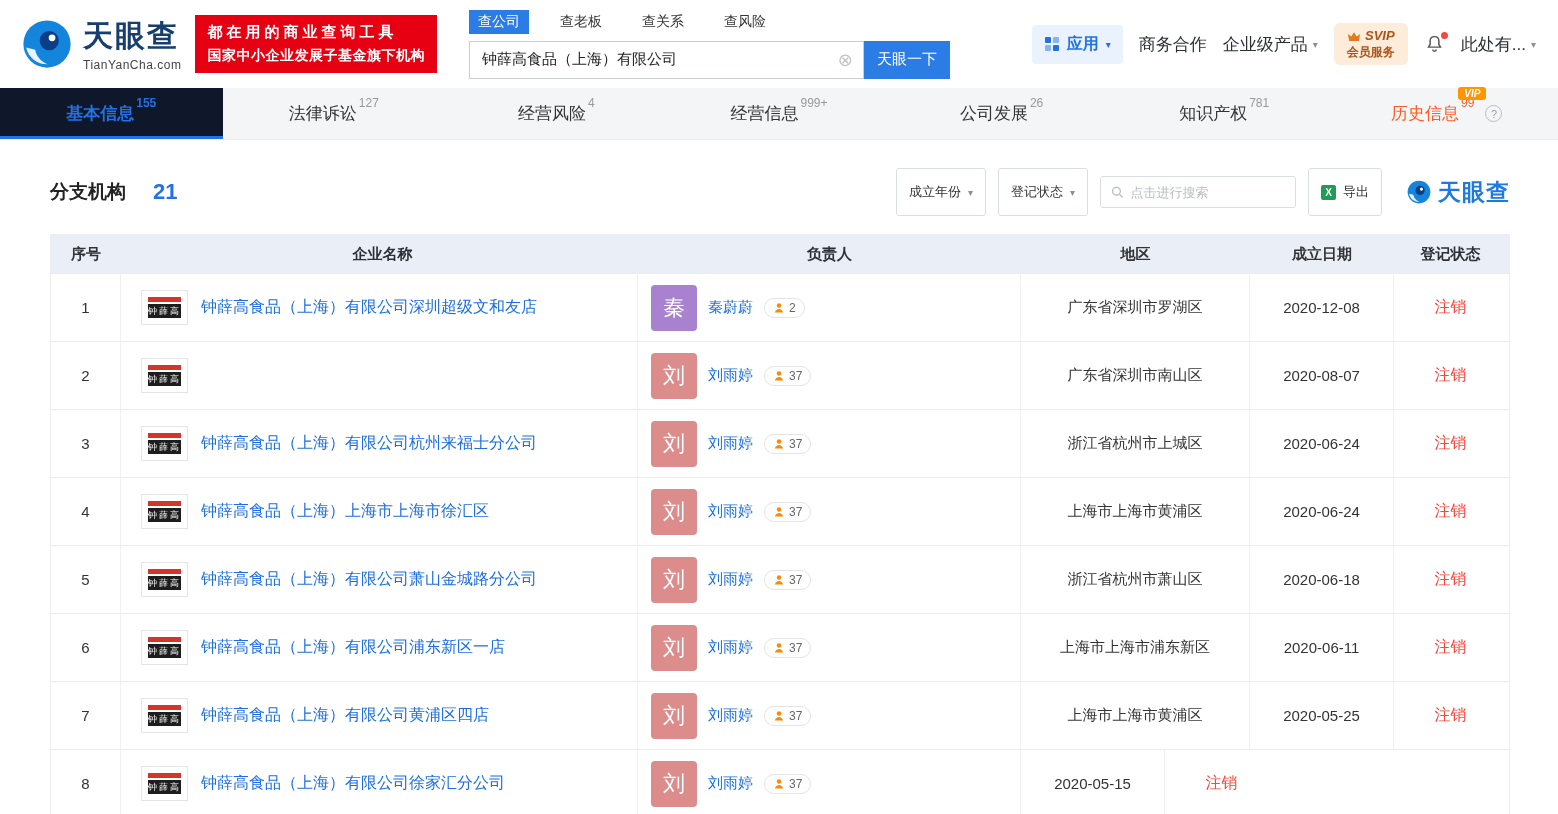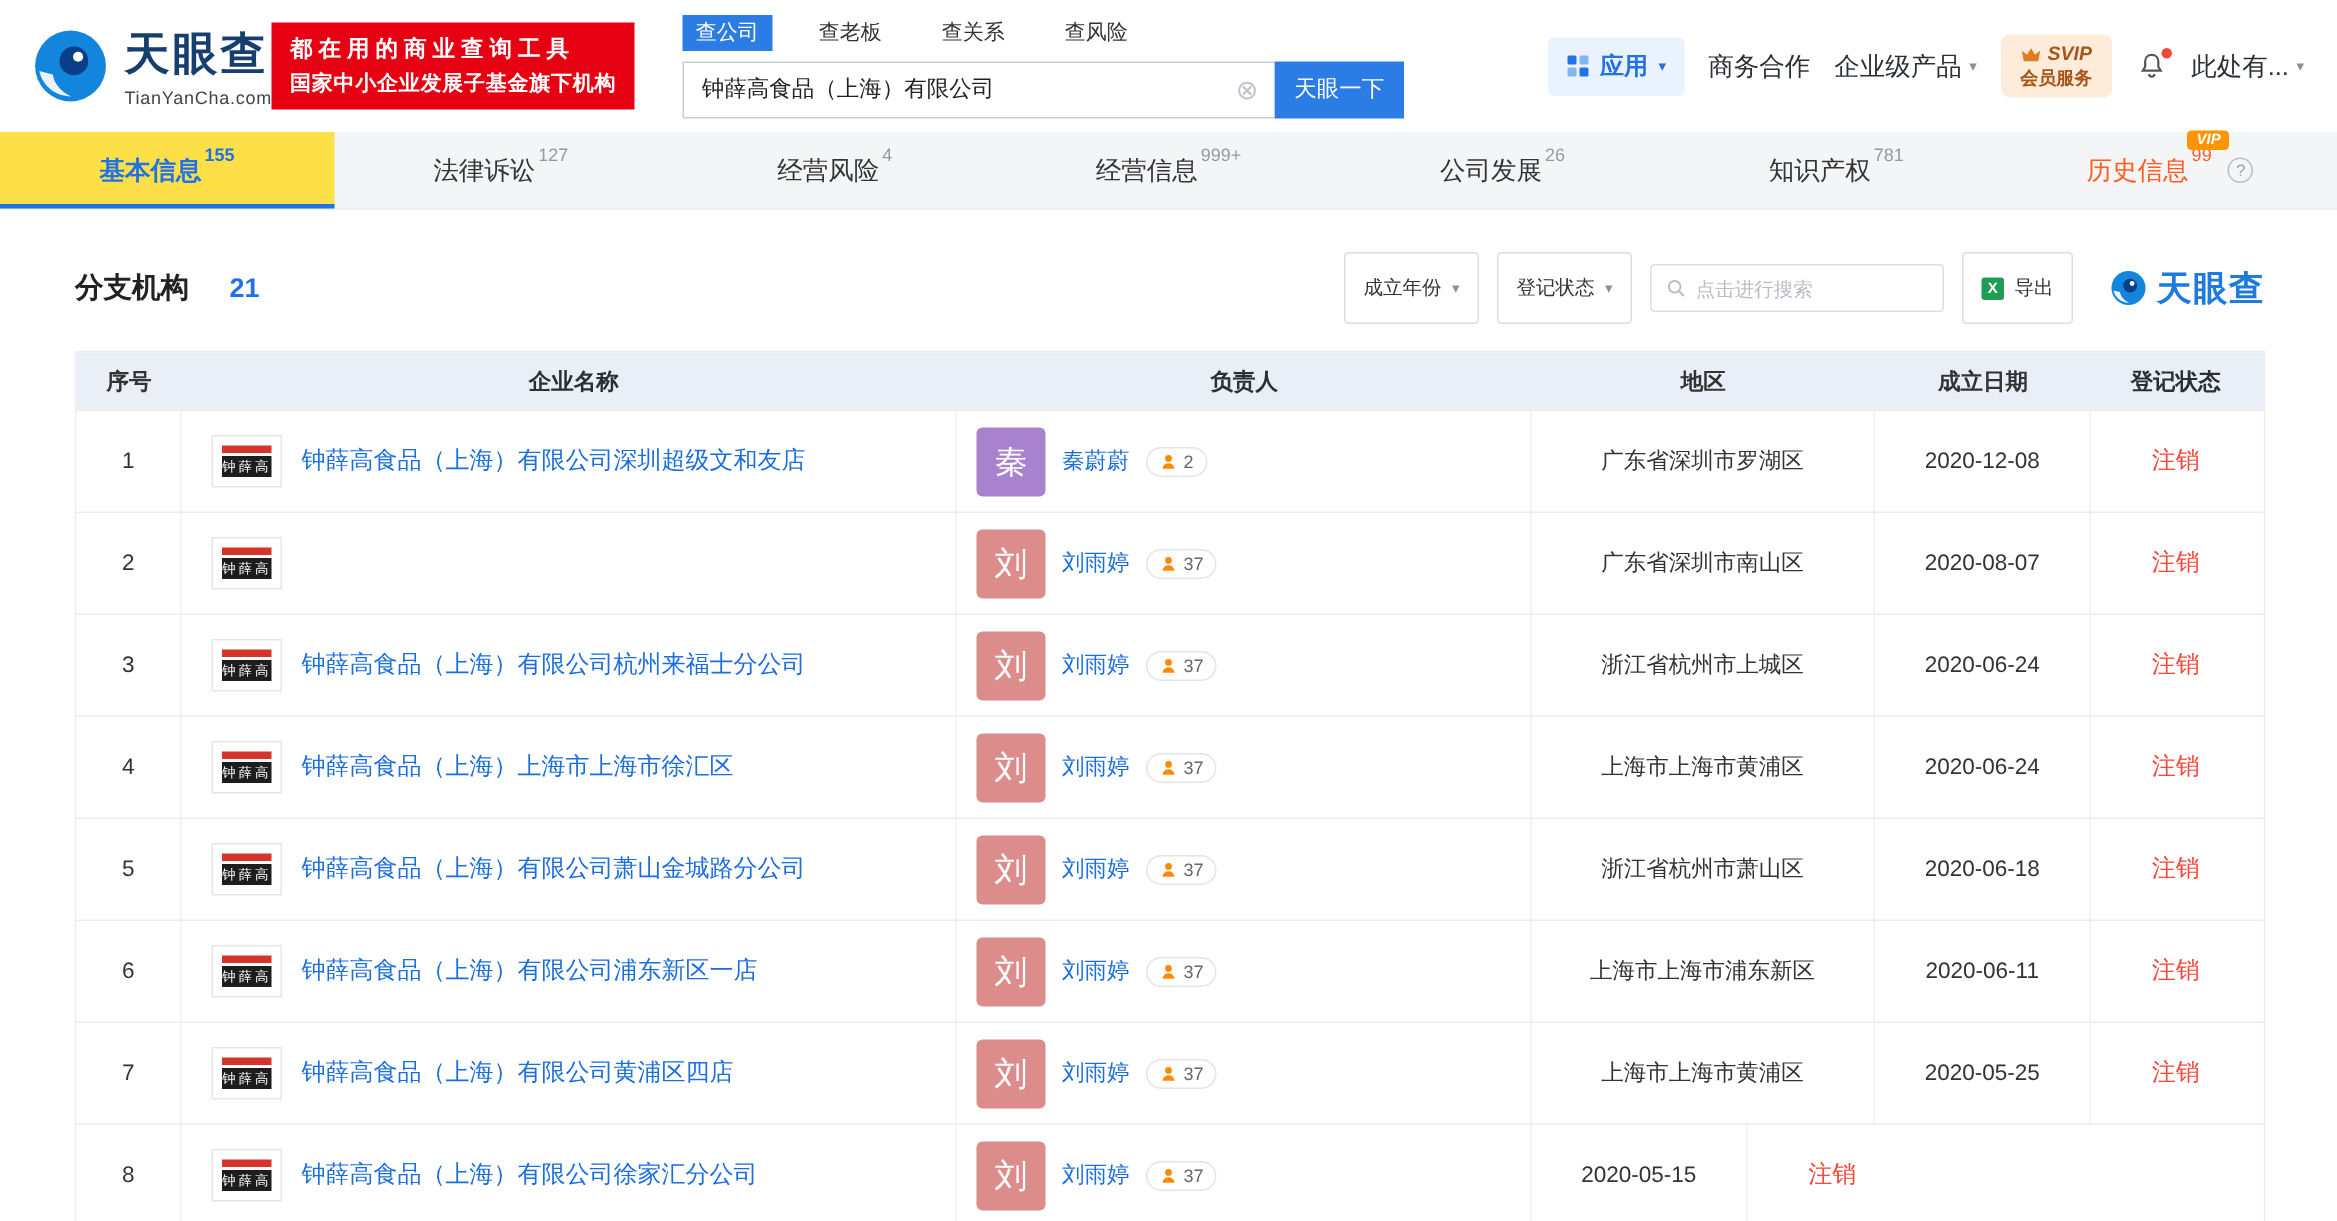--- a/index.html
+++ b/index.html
@@ -8,21 +8,21 @@
     background: #fff; color: #333;
     font-family: "Liberation Sans", "DejaVu Sans", sans-serif;
   }
   a { text-decoration: none; cursor: pointer; }
 
   
   .header { height: 88px; display: flex; align-items: center; padding: 0 22px 0 20px; background: #fff; }
   .logo-wrap { display: flex; align-items: center; gap: 9px; flex-shrink: 0; }
   .logo-text .brand { font-size: 30px; font-weight: bold; color: #163e6e; letter-spacing: 2px; }
   .logo-text .domain { font-size: 12px; color: #444; margin-top: 1px; letter-spacing: .5px; }
-  .promo { background: #e60012; color: #fff; padding: 8px 12px; font-weight: bold; flex-shrink: 0; }
+  .promo { background: #e60012; color: #fff; padding: 8px 12px; margin-left: 14px; font-weight: bold; flex-shrink: 0; }
   .promo .l1 { font-size: 15px; letter-spacing: 4px; }
   .promo .l2 { font-size: 14px; margin-top: 5px; letter-spacing: .5px; }
 
   .search-area { margin-left: 32px; }
   .search-tabs { display: flex; gap: 22px; align-items: center; font-size: 14px; margin-bottom: 7px; }
   .search-tab { color: #333; cursor: pointer; padding: 3px 9px; }
   .search-tab.active { background: #2b7ce5; color: #fff; }
   .search-row { display: flex; }
   .search-input-wrap { position: relative; width: 395px; height: 38px; border: 1px solid #c9cdd4; display: flex; align-items: center; background: #fff; }
   .search-input { border: none; outline: none; width: 100%; height: 100%; padding: 0 36px 0 12px; font-size: 15px; color: #222; font-family: inherit; }
@@ -36,34 +36,34 @@
   .hdr-link { font-size: 17px; color: #2b2f36; cursor: pointer; display: flex; align-items: center; gap: 5px; }
   .svip { background: #fcecd9; border-radius: 6px; padding: 5px 13px; text-align: center; color: #a8551a; font-weight: bold; line-height: 1.25; cursor: pointer; }
   .svip .l1 { font-size: 13px; display: flex; align-items: center; gap: 4px; justify-content: center; font-style: italic; }
   .svip .l2 { font-size: 12px; font-style: normal; }
   .bell { position: relative; cursor: pointer; display: flex; }
   .bell-dot { position: absolute; top: -2px; right: -3px; width: 7px; height: 7px; background: #f5483b; border-radius: 50%; }
 
   
   .tabbar { height: 52px; background: #f4f5f7; display: flex; border-bottom: 1px solid #ededed; }
   .tab { flex: 1; display: flex; align-items: center; justify-content: center; gap: 4px; font-size: 17px; color: #333; cursor: pointer; }
-  .tab.active { background: #fde047; color: #2272e7; font-weight: bold; box-shadow: inset 0 -3px 0 #2272e7; }
+  .tab.active { background: #0f172a; color: #2272e7; font-weight: bold; box-shadow: inset 0 -3px 0 #2272e7; }
   .tab-count { font-size: 12px; color: #999; position: relative; top: -6px; margin-left: 2px; }
   .tab.active .tab-count { color: #2272e7; }
   .tab.history { color: #ff5b22; }
   .tab.history .tab-count { color: #ff5b22; }
   .tab-inner { position: relative; display: inline-flex; align-items: flex-start; }
   .vip-tag { position: absolute; top: -15px; right: -12px; background: #ff9500; color: #fff; font-size: 10px; font-style: italic; font-weight: bold; padding: 1px 6px; border-radius: 3px; }
   .help-icon { width: 17px; height: 17px; border: 1px solid #b9bdc4; color: #9aa0a8; border-radius: 50%; font-size: 11px; display: inline-flex; align-items: center; justify-content: center; margin-left: 7px; font-weight: normal; cursor: pointer; }
 
   
   .content { padding: 28px 48px 0 50px; }
   .section-head { display: flex; align-items: center; margin-bottom: 18px; gap: 18px; }
   .section-title { font-size: 19px; font-weight: bold; color: #222; }
-  .section-count { font-size: 18px; font-weight: bold; color: #2272e7; margin-left: 9px; }
+  .section-count { font-size: 22px; font-weight: bold; color: #2272e7; margin-left: 9px; }
   .filters { margin-left: auto; display: flex; gap: 12px; align-items: center; }
   .filter-btn { height: 48px; border: 1px solid #d9dde4; border-radius: 3px; background: #fff; font-size: 13px; color: #333; padding: 0 12px; display: flex; align-items: center; gap: 7px; cursor: pointer; font-family: inherit; }
   .mini-search { height: 32px; width: 196px; border: 1px solid #d9dde4; border-radius: 3px; display: flex; align-items: center; padding: 0 10px; gap: 7px; background: #fff; }
   .mini-search input { border: none; outline: none; font-size: 13px; width: 100%; color: #333; font-family: inherit; }
   .mini-search input::placeholder { color: #b8bcc4; }
   .excel-icon { width: 15px; height: 15px; background: #1f9d55; color: #fff; font-size: 10px; display: flex; align-items: center; justify-content: center; border-radius: 2px; font-weight: bold; }
   .tyc-mini-logo { display: flex; align-items: center; gap: 6px; color: #1f7ae0; font-weight: bold; font-size: 23px; margin-left: 12px; letter-spacing: 1px; }
 
   
   .table { border: 1px solid #ebedf0; }

